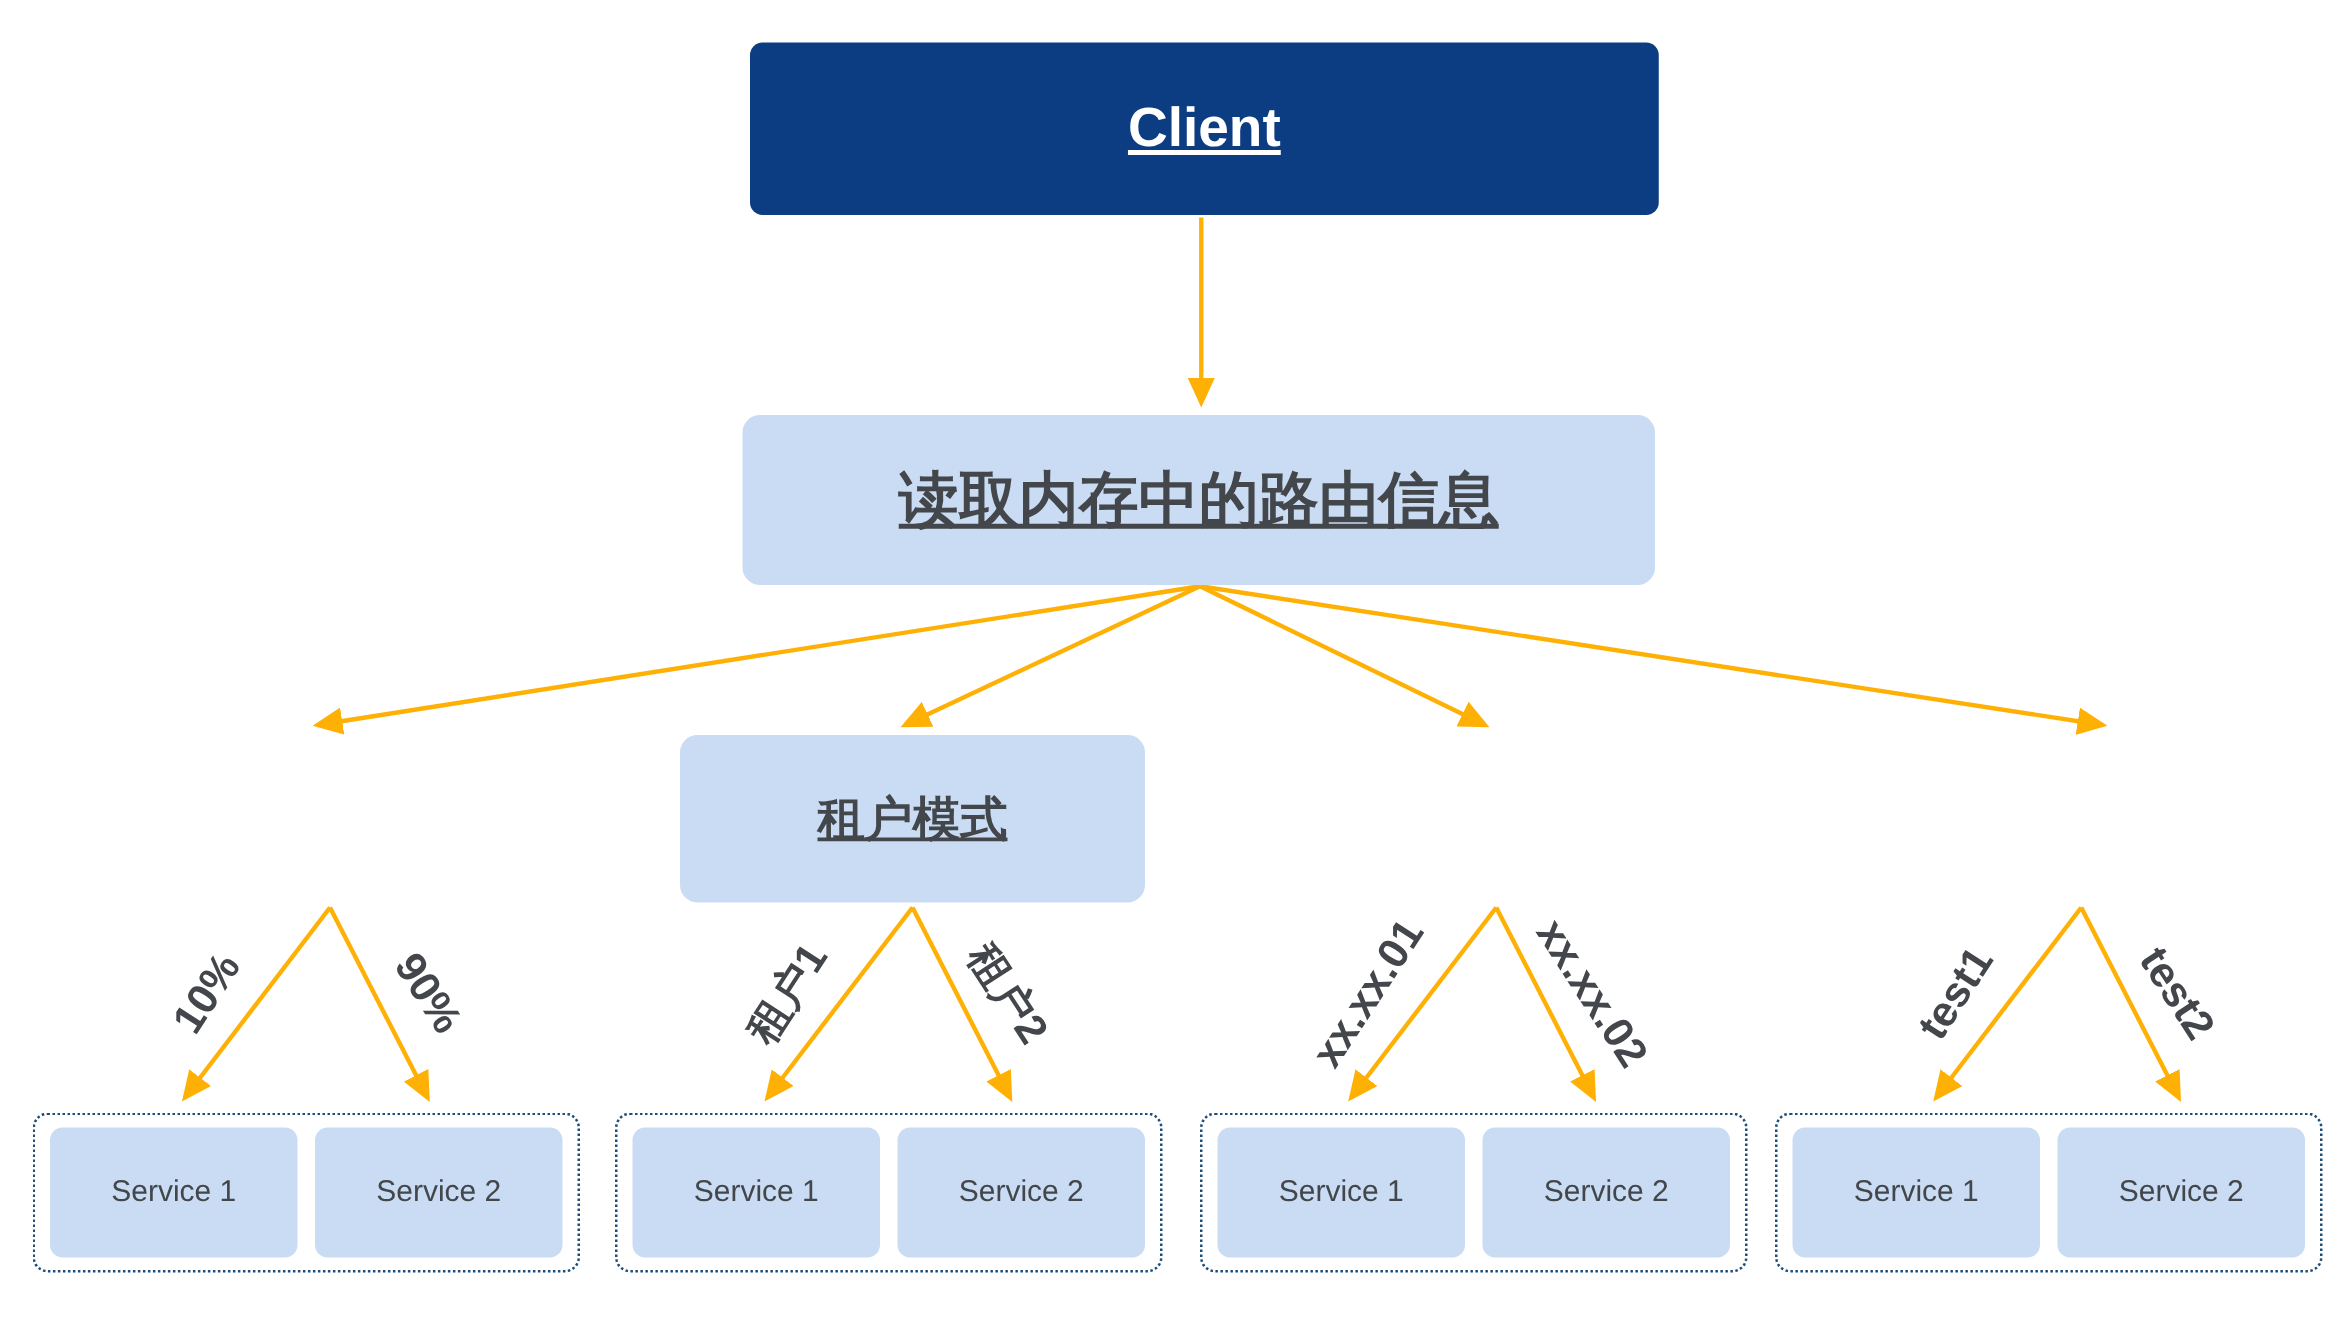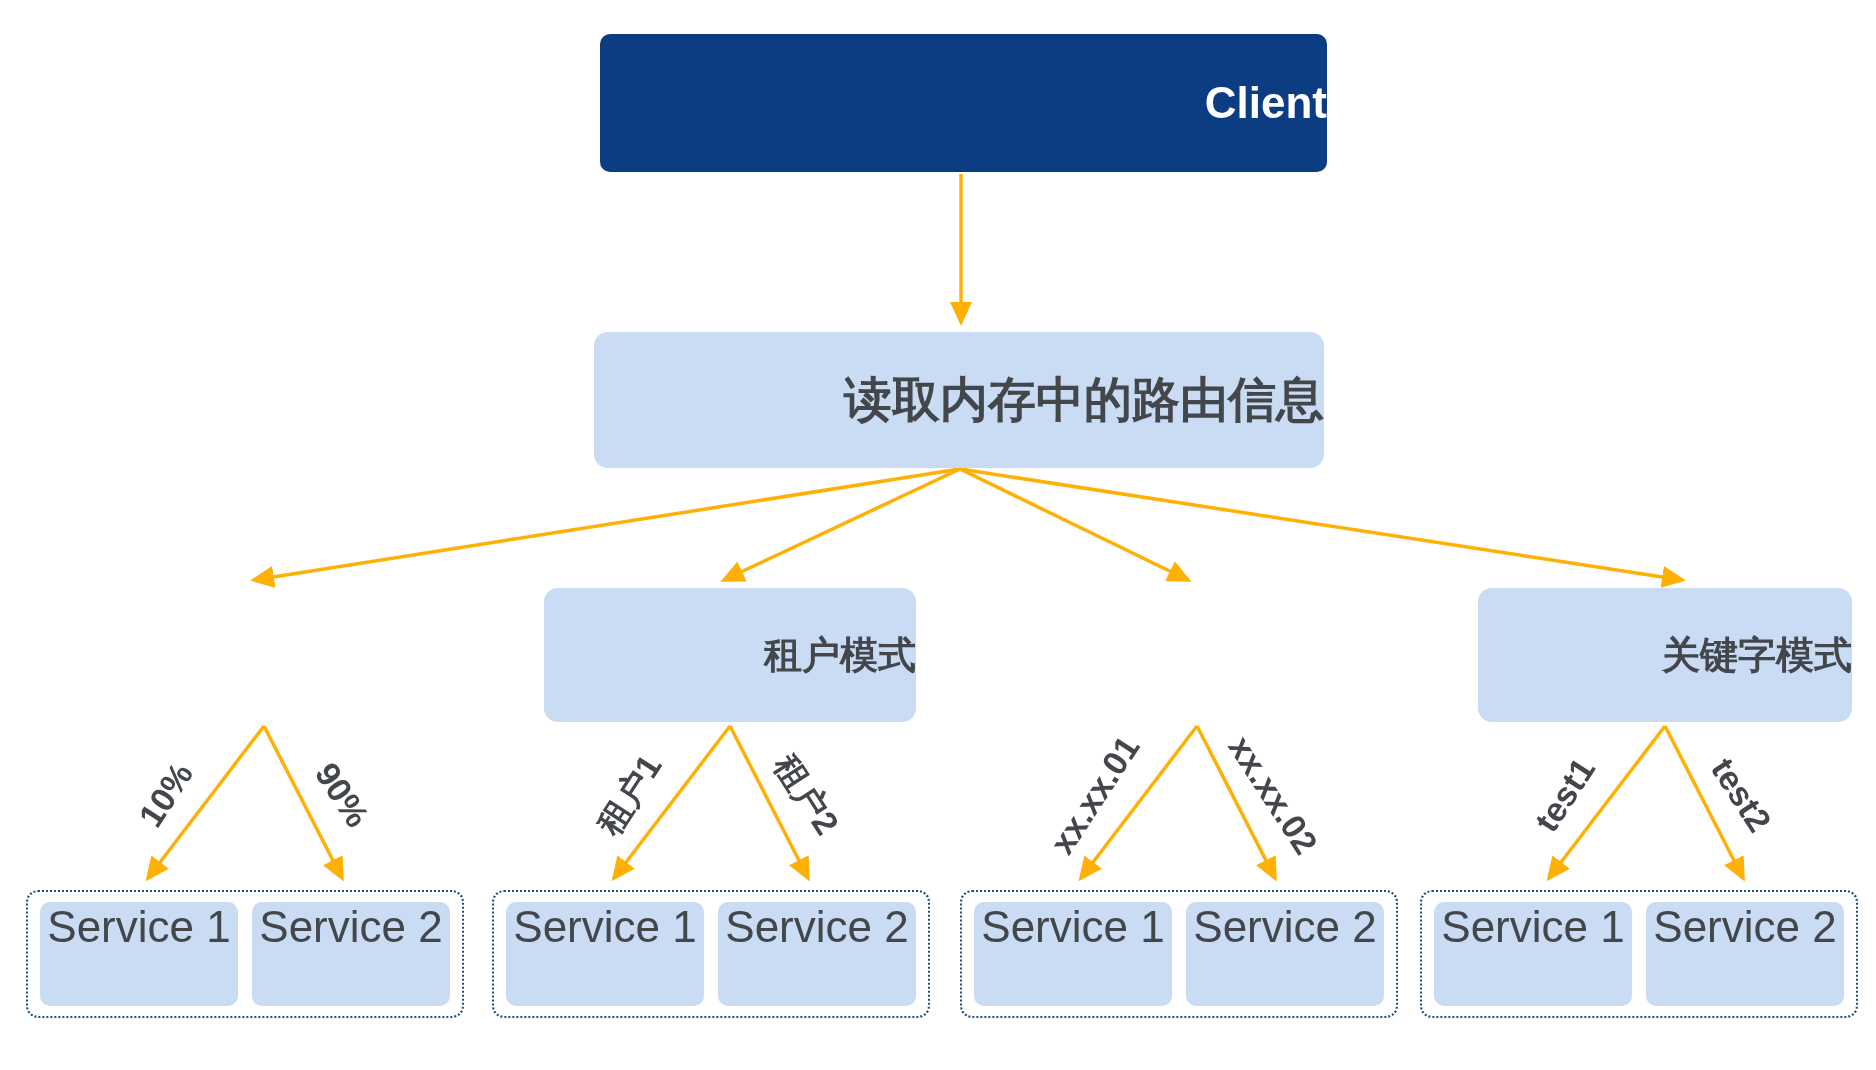--- a/index.html
+++ b/index.html
@@ -16,23 +16,24 @@
     width:1876px;height:1070px;
     background:#fff;
     overflow:hidden;
   }
   .edges{
     position:absolute;left:0;top:0;width:1876px;height:1070px;
     pointer-events:none;
   }
   .node{
     position:absolute;
-    display:flex;align-items:center;justify-content:flex-end;
+    display:flex;align-items:center;justify-content:center;
     box-sizing:border-box;
     text-align:center;
+    text-decoration:underline;
   }
   .client{
     left:600px;top:34px;width:727px;height:138px;
     background:var(--navy);
     border-radius:10px;
     color:#fff;font-size:44px;font-weight:bold;
   }
   .router{
     left:594px;top:332px;width:730px;height:136px;
     background:var(--node-fill);
@@ -64,24 +65,24 @@
     border-radius:12px;
     display:flex;gap:14px;
     padding:10px 12px;
   }
   .group.g0{left:26px;}
   .group.g1{left:492px;}
   .group.g2{left:960px;}
   .group.g3{left:1420px;}
   .service{
     flex:1;
-    display:flex;align-items:flex-start;justify-content:center;
+    display:flex;align-items:center;justify-content:center;
     background:var(--node-fill);
     border-radius:10px;
-    color:var(--node-text);font-size:44px;
+    color:var(--node-text);font-size:24px;
   }
 </style>
 </head>
 <body>
 
 <div class="canvas">
 
   <svg class="edges" width="1876" height="1070" viewBox="0 0 1876 1070" xmlns="http://www.w3.org/2000/svg">
     <defs>
       <marker id="ah" viewBox="0 0 12 11" refX="10" refY="5.5" markerWidth="24" markerHeight="22" markerUnits="userSpaceOnUse" orient="auto">
@@ -110,23 +111,20 @@
   <div class="node client">
     <span>Client</span>
   </div>
 
   <div class="node router">
     <span>读取内存中的路由信息</span>
   </div>
 
   <div class="node mode m1">
     <span>租户模式</span>
-  </div>
-  <div class="node mode m3">
-    <span>关键字模式</span>
   </div>
 
   <div class="edge-label l" style="left:166px;top:795px;">10%</div>
   <div class="edge-label r" style="left:342px;top:795px;">90%</div>
   <div class="edge-label l" style="left:630px;top:795px;">租户1</div>
   <div class="edge-label r" style="left:806px;top:795px;">租户2</div>
   <div class="edge-label l" style="left:1095px;top:795px;">xx.xx.01</div>
   <div class="edge-label r" style="left:1273px;top:795px;">xx.xx.02</div>
   <div class="edge-label l" style="left:1565px;top:795px;">test1</div>
   <div class="edge-label r" style="left:1741px;top:795px;">test2</div>

